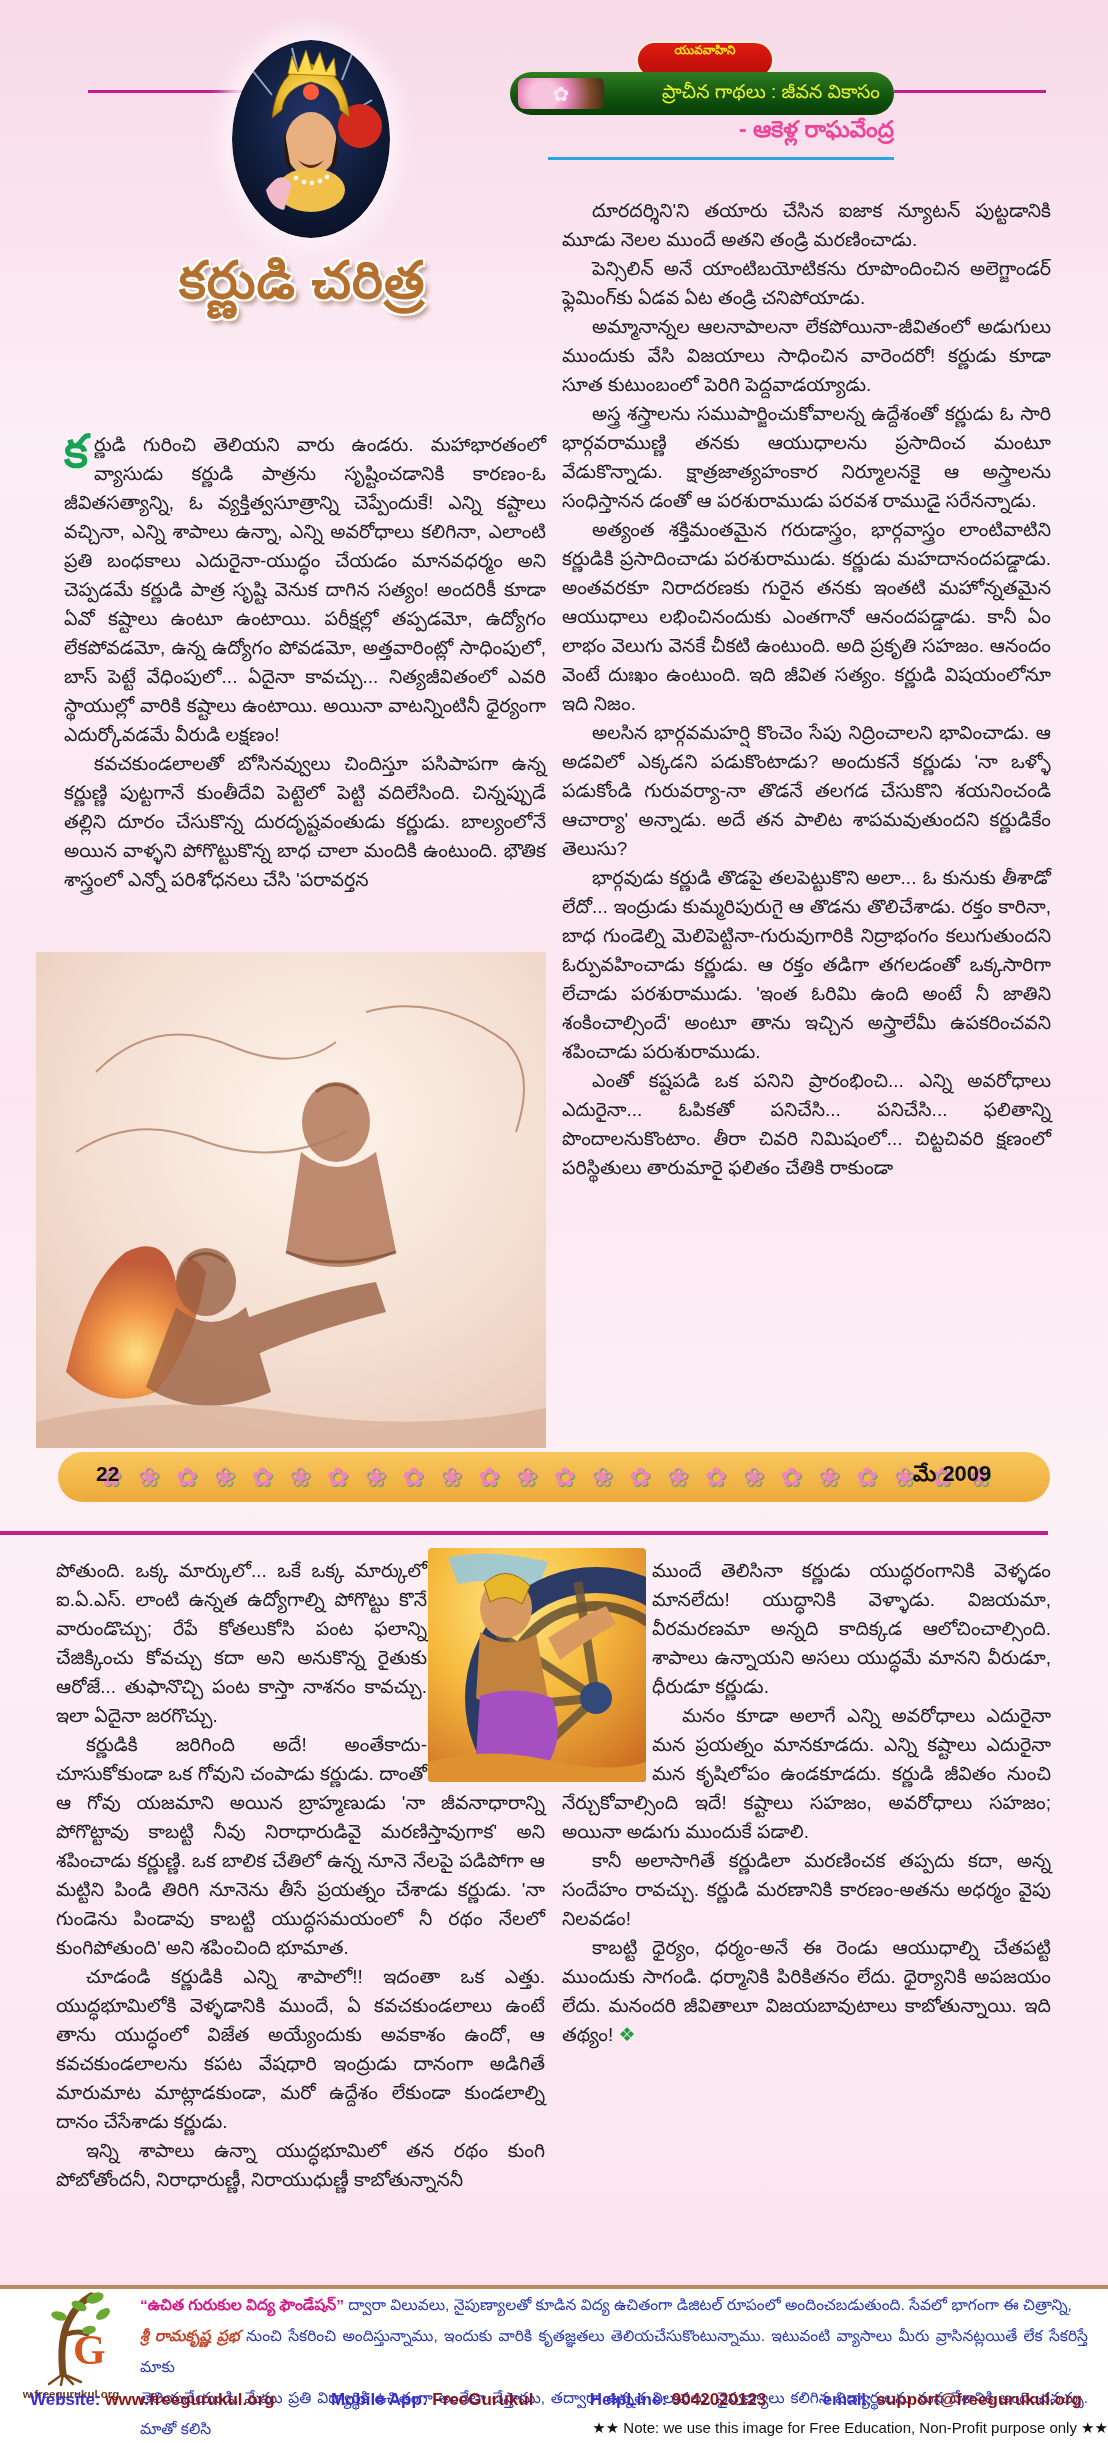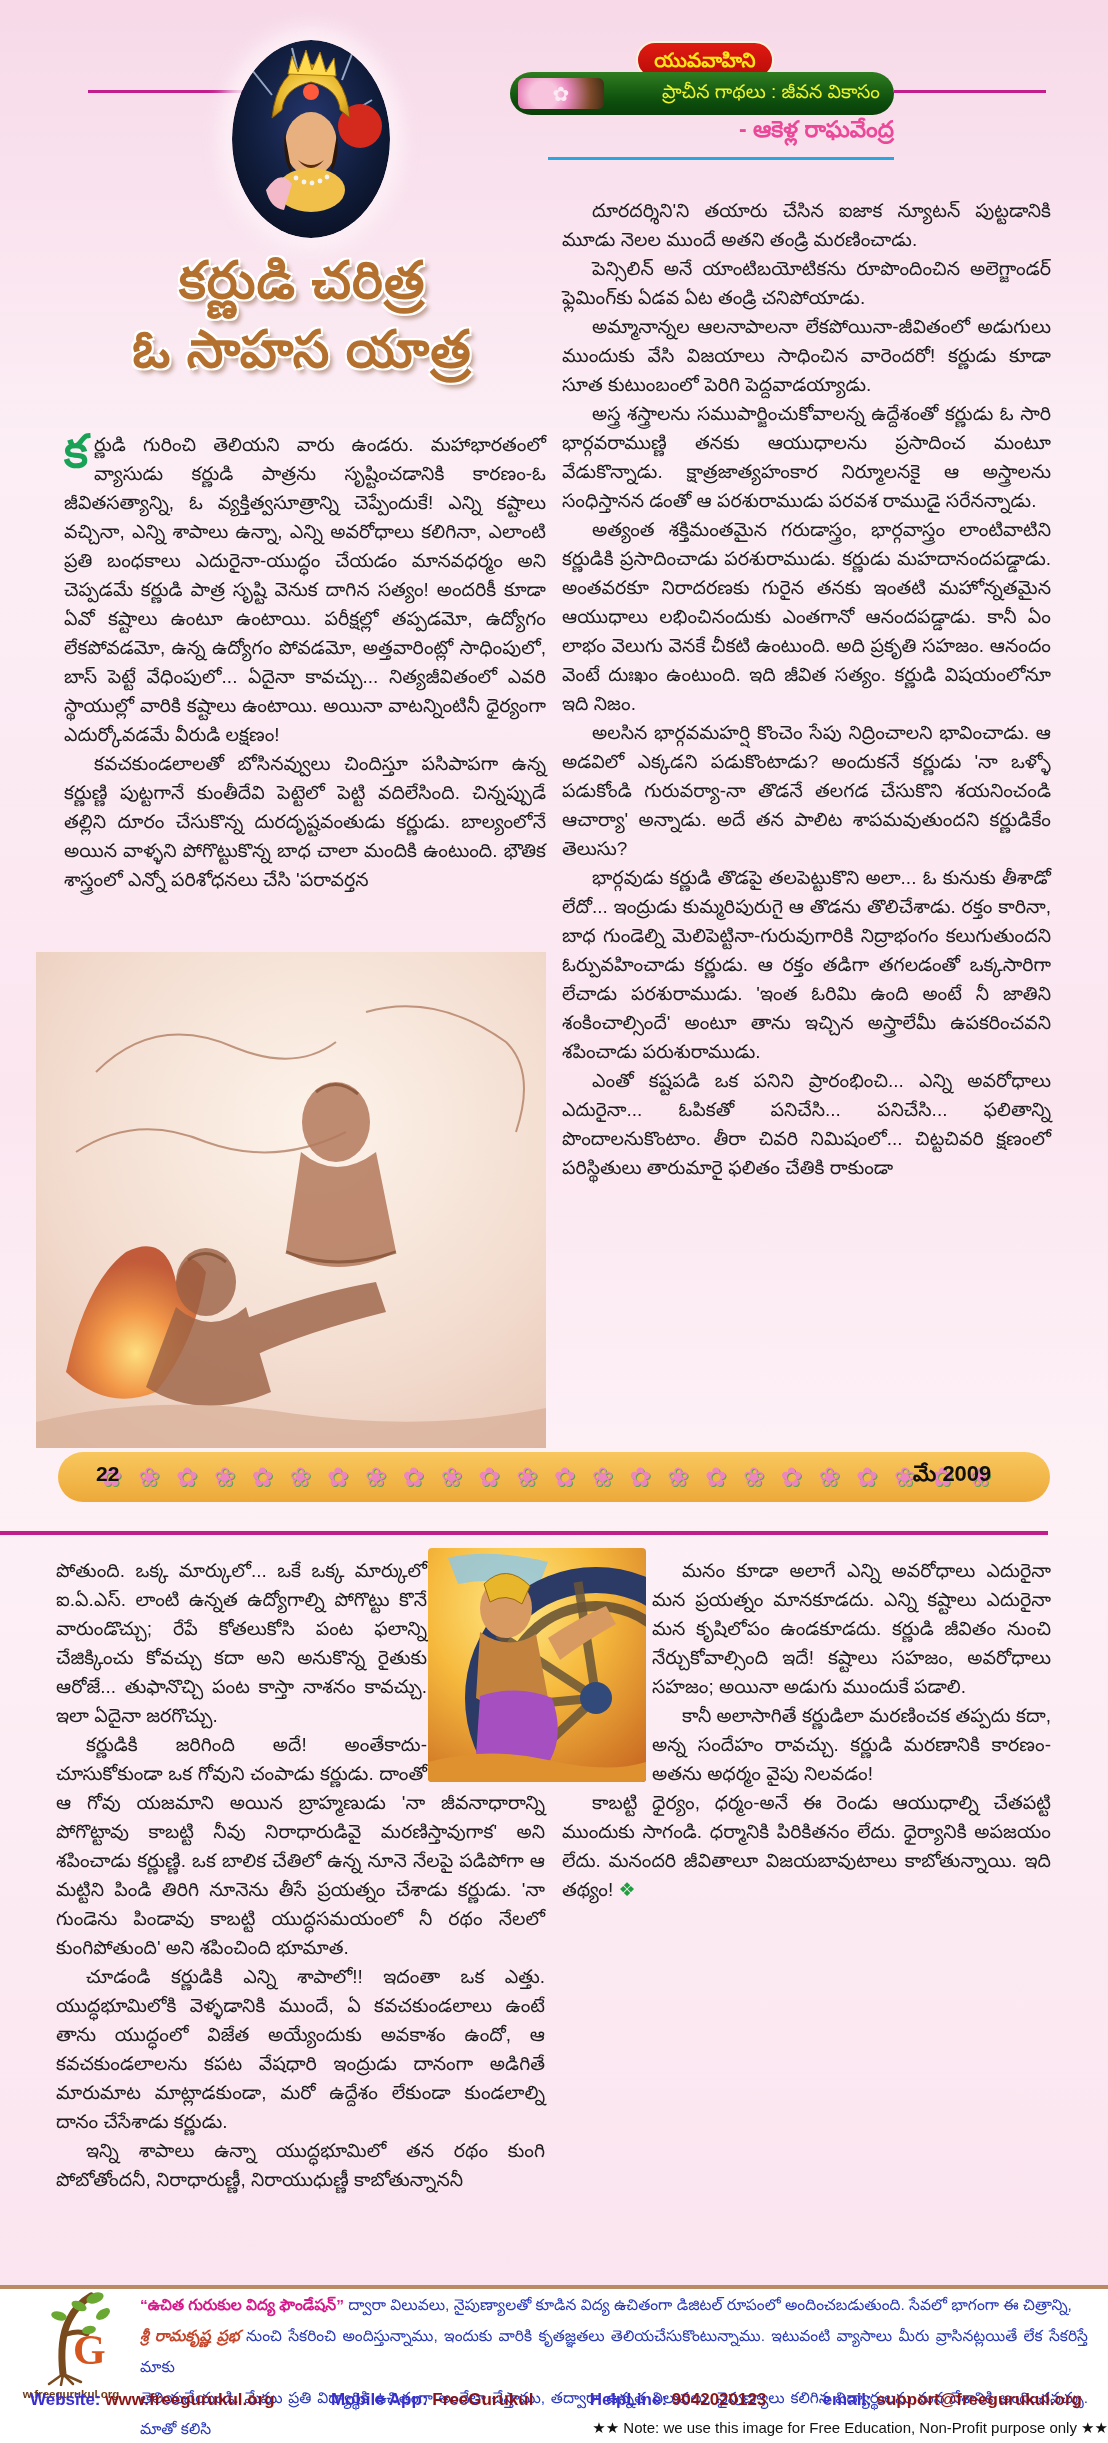--- a/index.html
+++ b/index.html
@@ -11,22 +11,22 @@
   }
   .hline{position:absolute;height:3px;background:#c11d8b;}
   
   .portrait{
     position:absolute;left:232px;top:40px;width:158px;height:198px;border-radius:50%;
     overflow:hidden;box-shadow:0 0 18px 14px rgba(253,240,246,.9);
   }
   .badge-red{
     position:absolute;left:636px;top:41px;width:138px;height:38px;border-radius:20px;
     background:linear-gradient(180deg,#e01b12,#b90b08);border:2px solid #f6f2da;
-    display:flex;align-items:flex-end;justify-content:center;
-    color:#ffe616;font-weight:bold;font-size:20px;box-sizing:border-box;
+    display:flex;align-items:flex-start;justify-content:center;
+    color:#ffe616;font-weight:bold;font-size:12px;box-sizing:border-box;
   }
   .green-bar{
     position:absolute;left:510px;top:72px;width:384px;height:43px;border-radius:22px;
     background:linear-gradient(180deg,#2f7d20,#0c4d0c 70%,#093f09);
     display:flex;align-items:center;box-sizing:border-box;padding:0 14px 0 8px;
   }
   .lotus-chip{
     width:86px;height:31px;border-radius:6px;flex:0 0 auto;margin-right:10px;
     background:radial-gradient(circle at 30% 55%,#f8c3dd 0 22%,#e889bd 40%,#7d4a2a 75%,#3f2c14 100%);
     display:flex;align-items:center;justify-content:center;color:#fdeaf4;font-size:20px;
@@ -149,21 +149,20 @@
         <span>✿</span>
       </span>
     <span class="bar-text">ప్రాచీన గాథలు : జీవన వికాసం</span>
   </div>
 
   <div class="author">- ఆకెళ్ల రాఘవేంద్ర</div>
   <div class="author-underline"></div>
 
   <div class="main-title">
     <div>కర్ణుడి చరిత్ర</div>
-    <div>ఓ సాహస యాత్ర</div>
   </div>
 
   <div class="col p1-left">
     <p class="no-indent"><span class="dropcap">క</span><span>ర్ణుడి గురించి తెలియని వారు ఉండరు. మహాభారతంలో వ్యాసుడు కర్ణుడి పాత్రను సృష్టించడానికి కారణం-ఓ జీవితసత్యాన్ని, ఓ వ్యక్తిత్వసూత్రాన్ని చెప్పేందుకే! ఎన్ని కష్టాలు వచ్చినా, ఎన్ని శాపాలు ఉన్నా, ఎన్ని అవరోధాలు కలిగినా, ఎలాంటి ప్రతి బంధకాలు ఎదురైనా-యుద్ధం చేయడం మానవధర్మం అని చెప్పడమే కర్ణుడి పాత్ర సృష్టి వెనుక దాగిన సత్యం! అందరికీ కూడా ఏవో కష్టాలు ఉంటూ ఉంటాయి. పరీక్షల్లో తప్పడమో, ఉద్యోగం లేకపోవడమో, ఉన్న ఉద్యోగం పోవడమో, అత్తవారింట్లో సాధింపులో, బాస్ పెట్టే వేధింపులో... ఏదైనా కావచ్చు... నిత్యజీవితంలో ఎవరి స్థాయుల్లో వారికి కష్టాలు ఉంటాయి. అయినా వాటన్నింటినీ ధైర్యంగా ఎదుర్కోవడమే వీరుడి లక్షణం!</span></p>
     <p>కవచకుండలాలతో బోసినవ్వులు చిందిస్తూ పసిపాపగా ఉన్న కర్ణుణ్ణి పుట్టగానే కుంతీదేవి పెట్టెలో పెట్టి వదిలేసింది. చిన్నప్పుడే తల్లిని దూరం చేసుకొన్న దురదృష్టవంతుడు కర్ణుడు. బాల్యంలోనే అయిన వాళ్ళని పోగొట్టుకొన్న బాధ చాలా మందికి ఉంటుంది. భౌతిక శాస్త్రంలో ఎన్నో పరిశోధనలు చేసి 'పరావర్తన</p>
   </div>
 
   <div class="col p1-right">
     <p>దూరదర్శిని'ని తయారు చేసిన ఐజాక న్యూటన్ పుట్టడానికి మూడు నెలల ముందే అతని తండ్రి మరణించాడు.</p>
     <p>పెన్సిలిన్ అనే యాంటిబయోటికను రూపొందించిన అలెగ్జాండర్ ఫ్లెమింగ్‌కు ఏడవ ఏట తండ్రి చనిపోయాడు.</p>
@@ -225,20 +224,21 @@
   <div class="col p2-left">
     <div class="wrap-spacer-r"></div>
     <p class="no-indent">పోతుంది. ఒక్క మార్కులో... ఒకే ఒక్క మార్కులో ఐ.ఏ.ఎస్. లాంటి ఉన్నత ఉద్యోగాల్ని పోగొట్టు కొనే వారుండొచ్చు; రేపే కోతలుకోసి పంట ఫలాన్ని చేజిక్కించు కోవచ్చు కదా అని అనుకొన్న రైతుకు ఆరోజే... తుఫానొచ్చి పంట కాస్తా నాశనం కావచ్చు. ఇలా ఏదైనా జరగొచ్చు.</p>
     <p>కర్ణుడికి జరిగింది అదే! అంతేకాదు-చూసుకోకుండా ఒక గోవుని చంపాడు కర్ణుడు. దాంతో ఆ గోవు యజమాని అయిన బ్రాహ్మణుడు 'నా జీవనాధారాన్ని పోగొట్టావు కాబట్టి నీవు నిరాధారుడివై మరణిస్తావుగాక' అని శపించాడు కర్ణుణ్ణి. ఒక బాలిక చేతిలో ఉన్న నూనె నేలపై పడిపోగా ఆ మట్టిని పిండి తిరిగి నూనెను తీసే ప్రయత్నం చేశాడు కర్ణుడు. 'నా గుండెను పిండావు కాబట్టి యుద్ధసమయంలో నీ రథం నేలలో కుంగిపోతుంది' అని శపించింది భూమాత.</p>
     <p>చూడండి కర్ణుడికి ఎన్ని శాపాలో!! ఇదంతా ఒక ఎత్తు. యుద్ధభూమిలోకి వెళ్ళడానికి ముందే, ఏ కవచకుండలాలు ఉంటే తాను యుద్ధంలో విజేత అయ్యేందుకు అవకాశం ఉందో, ఆ కవచకుండలాలను కపట వేషధారి ఇంద్రుడు దానంగా అడిగితే మారుమాట మాట్లాడకుండా, మరో ఉద్దేశం లేకుండా కుండలాల్ని దానం చేసేశాడు కర్ణుడు.</p>
     <p>ఇన్ని శాపాలు ఉన్నా యుద్ధభూమిలో తన రథం కుంగి పోబోతోందనీ, నిరాధారుణ్ణీ, నిరాయుధుణ్ణీ  కాబోతున్నాననీ</p>
   </div>
 
   <div class="col p2-right">
     <div class="wrap-spacer-l"></div>
+    <p class="no-indent">ముందే తెలిసినా కర్ణుడు యుద్ధరంగానికి వెళ్ళడం మానలేదు! యుద్ధానికి వెళ్ళాడు. విజయమా, వీరమరణమా అన్నది కాదిక్కడ ఆలోచించాల్సింది. శాపాలు ఉన్నాయని అసలు యుద్ధమే మానని వీరుడూ, ధీరుడూ కర్ణుడు.</p>
     <p>మనం కూడా అలాగే ఎన్ని అవరోధాలు ఎదురైనా మన ప్రయత్నం మానకూడదు. ఎన్ని కష్టాలు ఎదురైనా మన కృషిలోపం ఉండకూడదు. కర్ణుడి జీవితం నుంచి నేర్చుకోవాల్సింది ఇదే! కష్టాలు సహజం, అవరోధాలు సహజం; అయినా అడుగు ముందుకే పడాలి.</p>
     <p>కానీ అలాసాగితే కర్ణుడిలా మరణించక తప్పదు కదా, అన్న సందేహం రావచ్చు. కర్ణుడి మరణానికి కారణం-అతను అధర్మం వైపు నిలవడం!</p>
     <p><span>కాబట్టి ధైర్యం, ధర్మం-అనే ఈ రెండు ఆయుధాల్ని చేతపట్టి ముందుకు సాగండి. ధర్మానికి పిరికితనం లేదు. ధైర్యానికి అపజయం లేదు. మనందరి జీవితాలూ విజయబావుటాలు కాబోతున్నాయి. ఇది తథ్యం!</span> <span class="endmark">❖</span></p>
   </div>
 
   <div class="illus2">
     <svg width="218" height="234" viewBox="0 0 218 234">
       <defs>
         <radialGradient id="sky2" cx="40%" cy="25%" r="90%">
           <stop offset="0%" stop-color="#ffe985"></stop>

